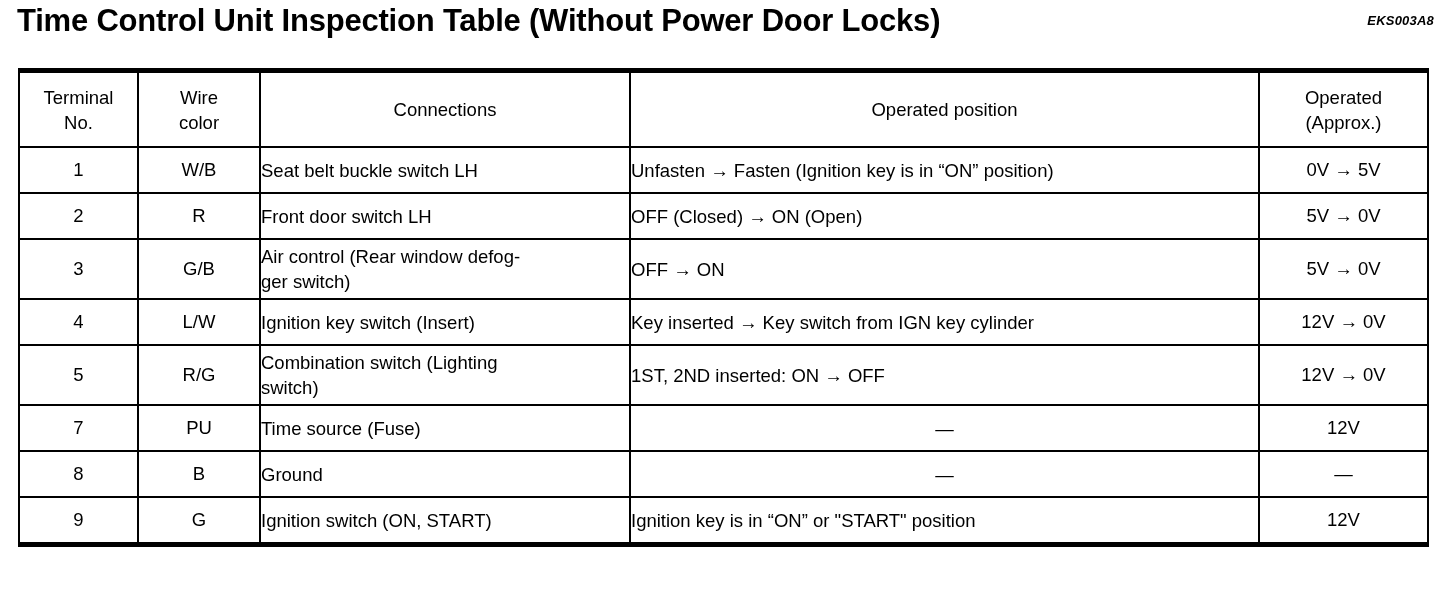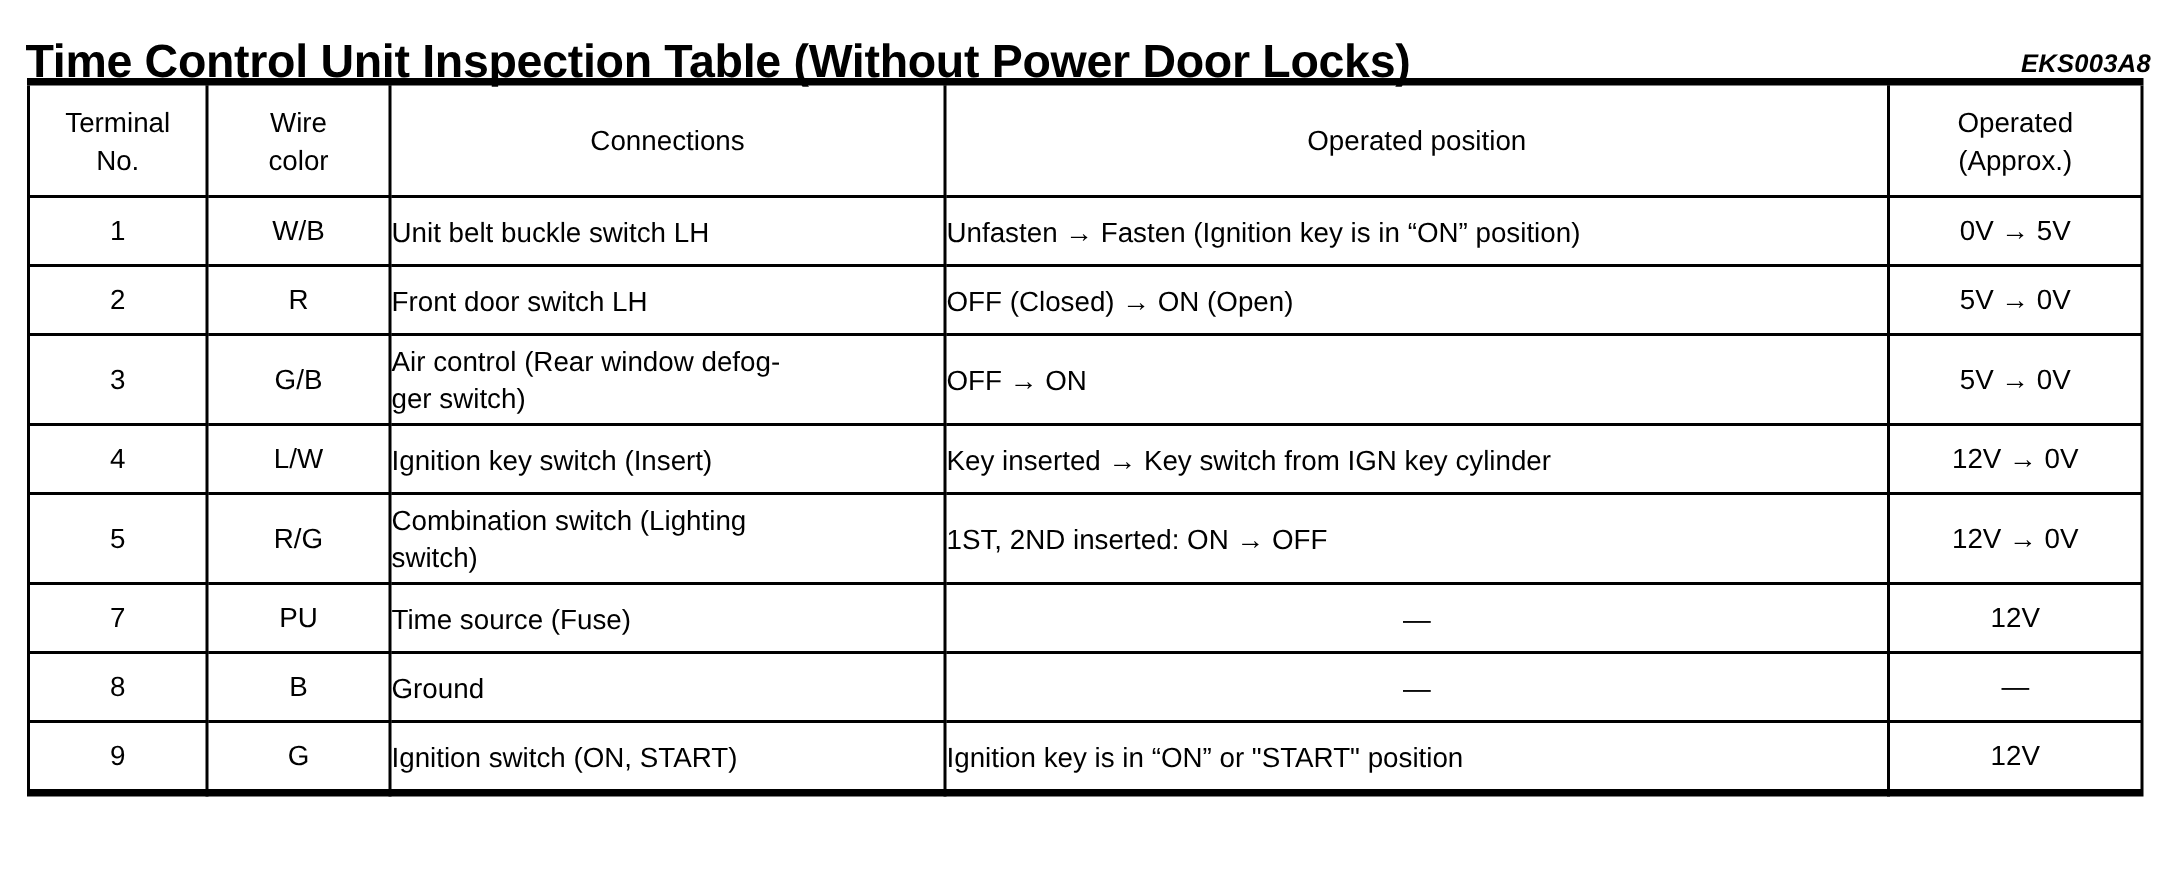--- a/index.html
+++ b/index.html
@@ -17,48 +17,47 @@
     position: relative;
   }
 
   
   .title-bar {
     position: absolute;
     left: 0;
     top: 0;
     width: 1456px;
     height: 44px;
-    margin-top: 20px;
   }
   .page-title {
     position: absolute;
     left: 17px;
     top: 1px;
     font-size: 31px;
     font-weight: bold;
     letter-spacing: -0.2px;
     white-space: nowrap;
     line-height: 40px;
   }
   .ref-code {
     position: absolute;
     right: 22px;
     top: 13px;
-    font-size: 17px;
+    font-size: 13px;
     font-style: italic;
     font-weight: bold;
     letter-spacing: 0.2px;
     white-space: nowrap;
   }
 
   
   .table-wrap {
     position: absolute;
     left: 18px;
-    top: 52px;
+    top: 68px;
     width: 1233px;
   }
   table.inspection {
     border-collapse: collapse;
     table-layout: fixed;
     width: 1409px;
     border-top: 5px solid #000;
     border-bottom: 5px solid #000;
     border-left: 2px solid #000;
     border-right: 2px solid #000;
@@ -147,21 +146,21 @@
         <th>
           <span class="hl">Operated</span>
           <span class="hl">(Approx.)</span>
         </th>
       </tr>
     </thead>
     <tbody>
       <tr class="r-1">
         <td class="terminal">1</td>
         <td class="wire">W/B</td>
-        <td class="conn">Unit belt buckle switch LH</td>
+        <td class="conn">Seat belt buckle switch LH</td>
         <td class="cond">Unfasten → Fasten (Ignition key is in “ON” position)</td>
         <td class="volt">0V → 5V</td>
       </tr>
       <tr class="r-2">
         <td class="terminal">2</td>
         <td class="wire">R</td>
         <td class="conn">Front door switch LH</td>
         <td class="cond">OFF (Closed) → ON (Open)</td>
         <td class="volt">5V → 0V</td>
       </tr>

